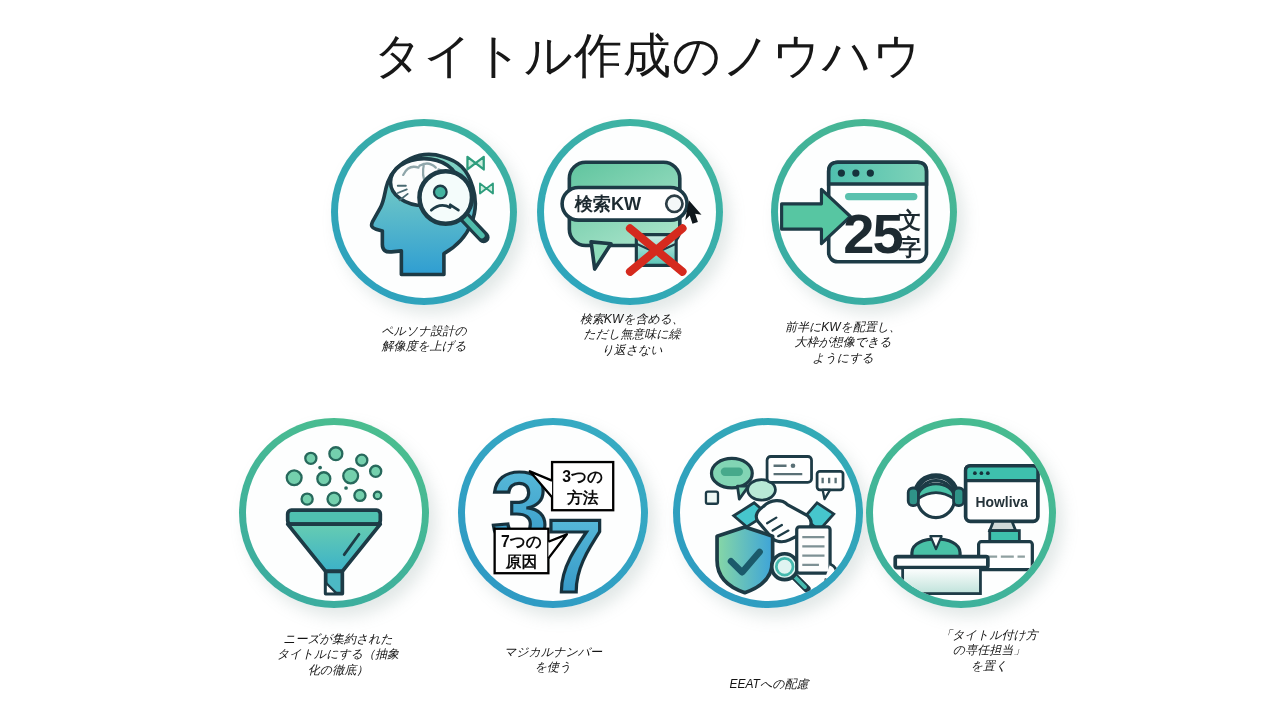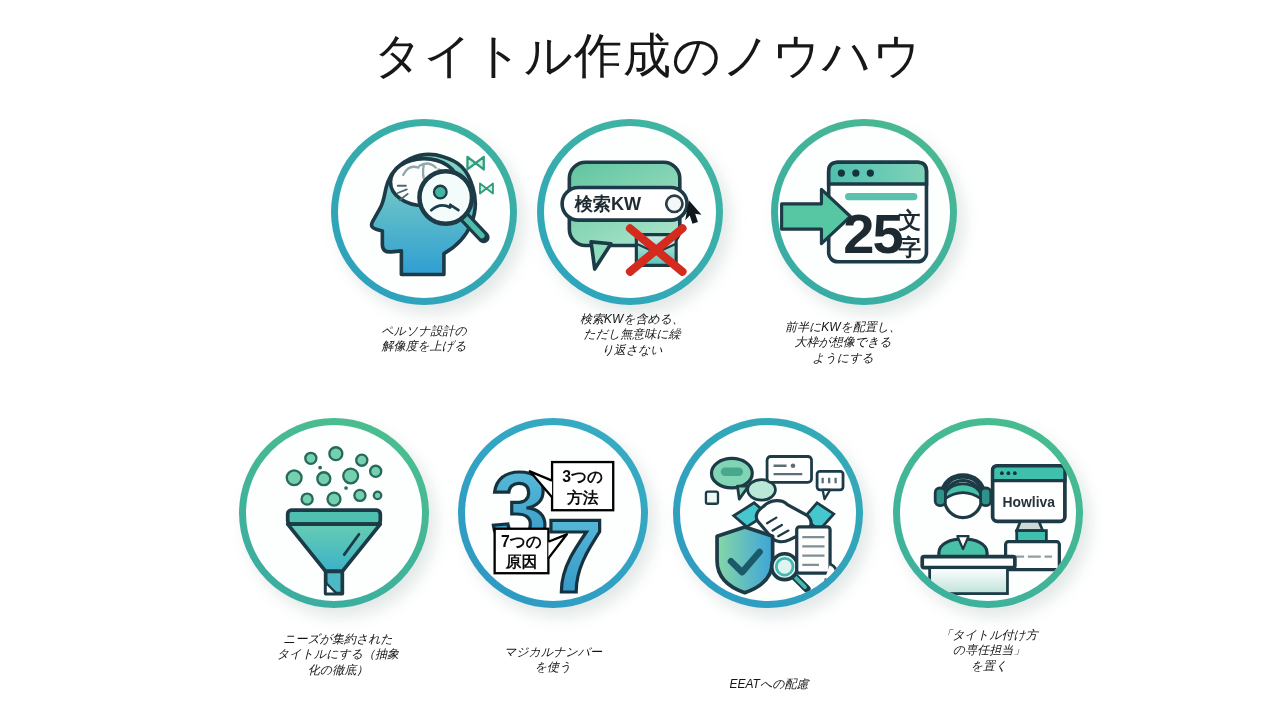--- a/index.html
+++ b/index.html
@@ -216,21 +216,21 @@
         <path d="M162,150 q9,4 6,12 q-3,7 -12,5" fill="#ffffff" stroke="#1d3b46" stroke-width="3"></path>
         <line x1="132" y1="121" x2="156" y2="121" stroke="#7d9094" stroke-width="2.5"></line>
         <line x1="132" y1="131" x2="156" y2="131" stroke="#7d9094" stroke-width="2.5"></line>
         <line x1="132" y1="141" x2="156" y2="141" stroke="#7d9094" stroke-width="2.5"></line>
         <line x1="132" y1="151" x2="150" y2="151" stroke="#7d9094" stroke-width="2.5"></line>
       </g>
     </svg>
   </div>
 </div>
 
-<div class="ring r7" style="left:893px;top:418px;width:190px;height:190px;">
+<div class="ring r7" style="left:866px;top:418px;width:190px;height:190px;">
   <div class="inner">
     <svg viewBox="0 0 190 190">
       <defs>
         <linearGradient id="g7b" x1="0" y1="0" x2="0" y2="1">
           <stop offset="0" stop-color="#ffffff"></stop>
             <stop offset="1" stop-color="#bfe2da"></stop>
         </linearGradient>
       </defs>
       <g>
         <rect x="100" y="44" width="78" height="60" rx="5" fill="#ffffff" stroke="#1d3b46" stroke-width="4"></rect>

